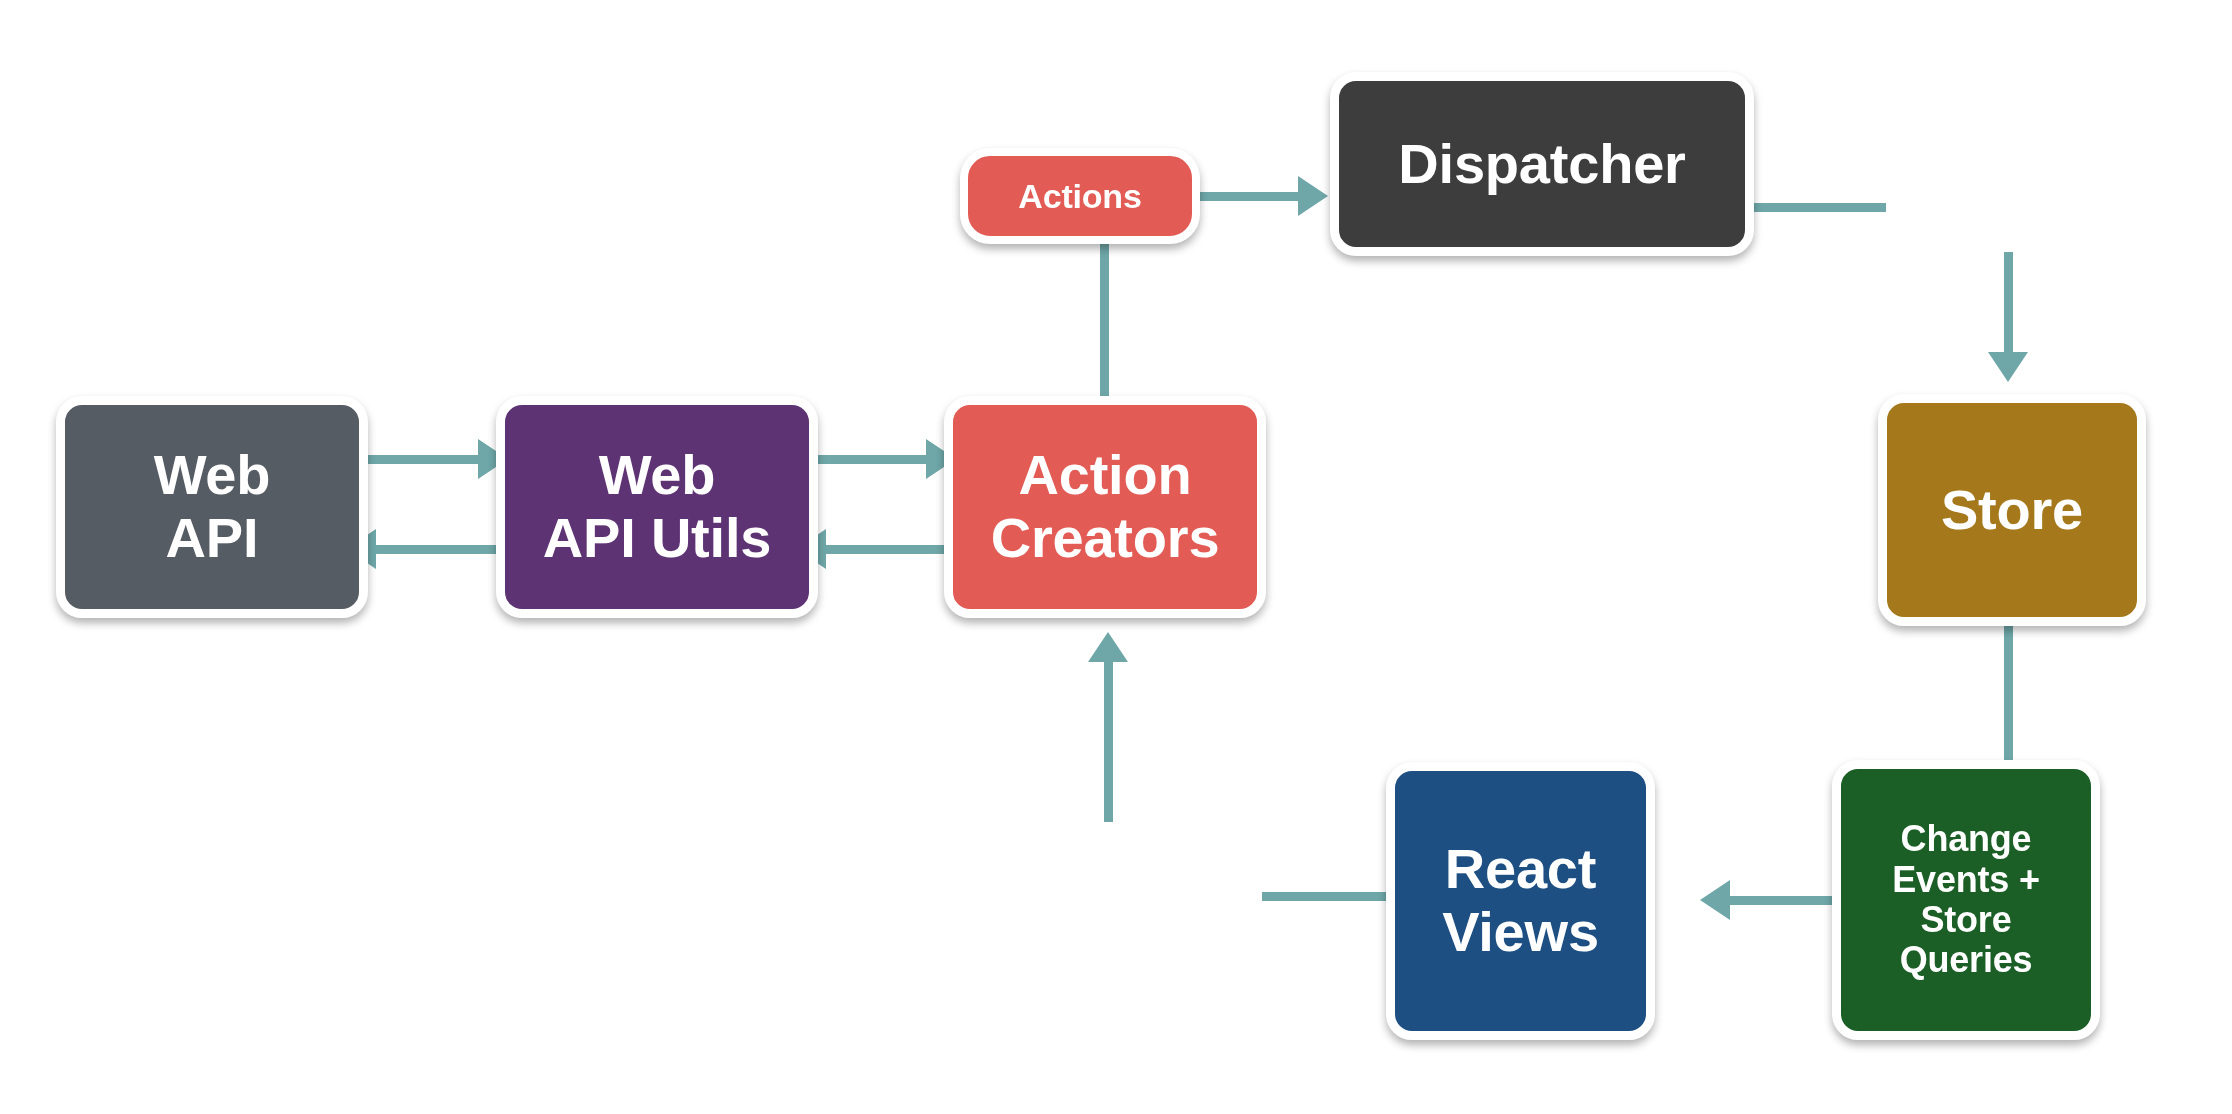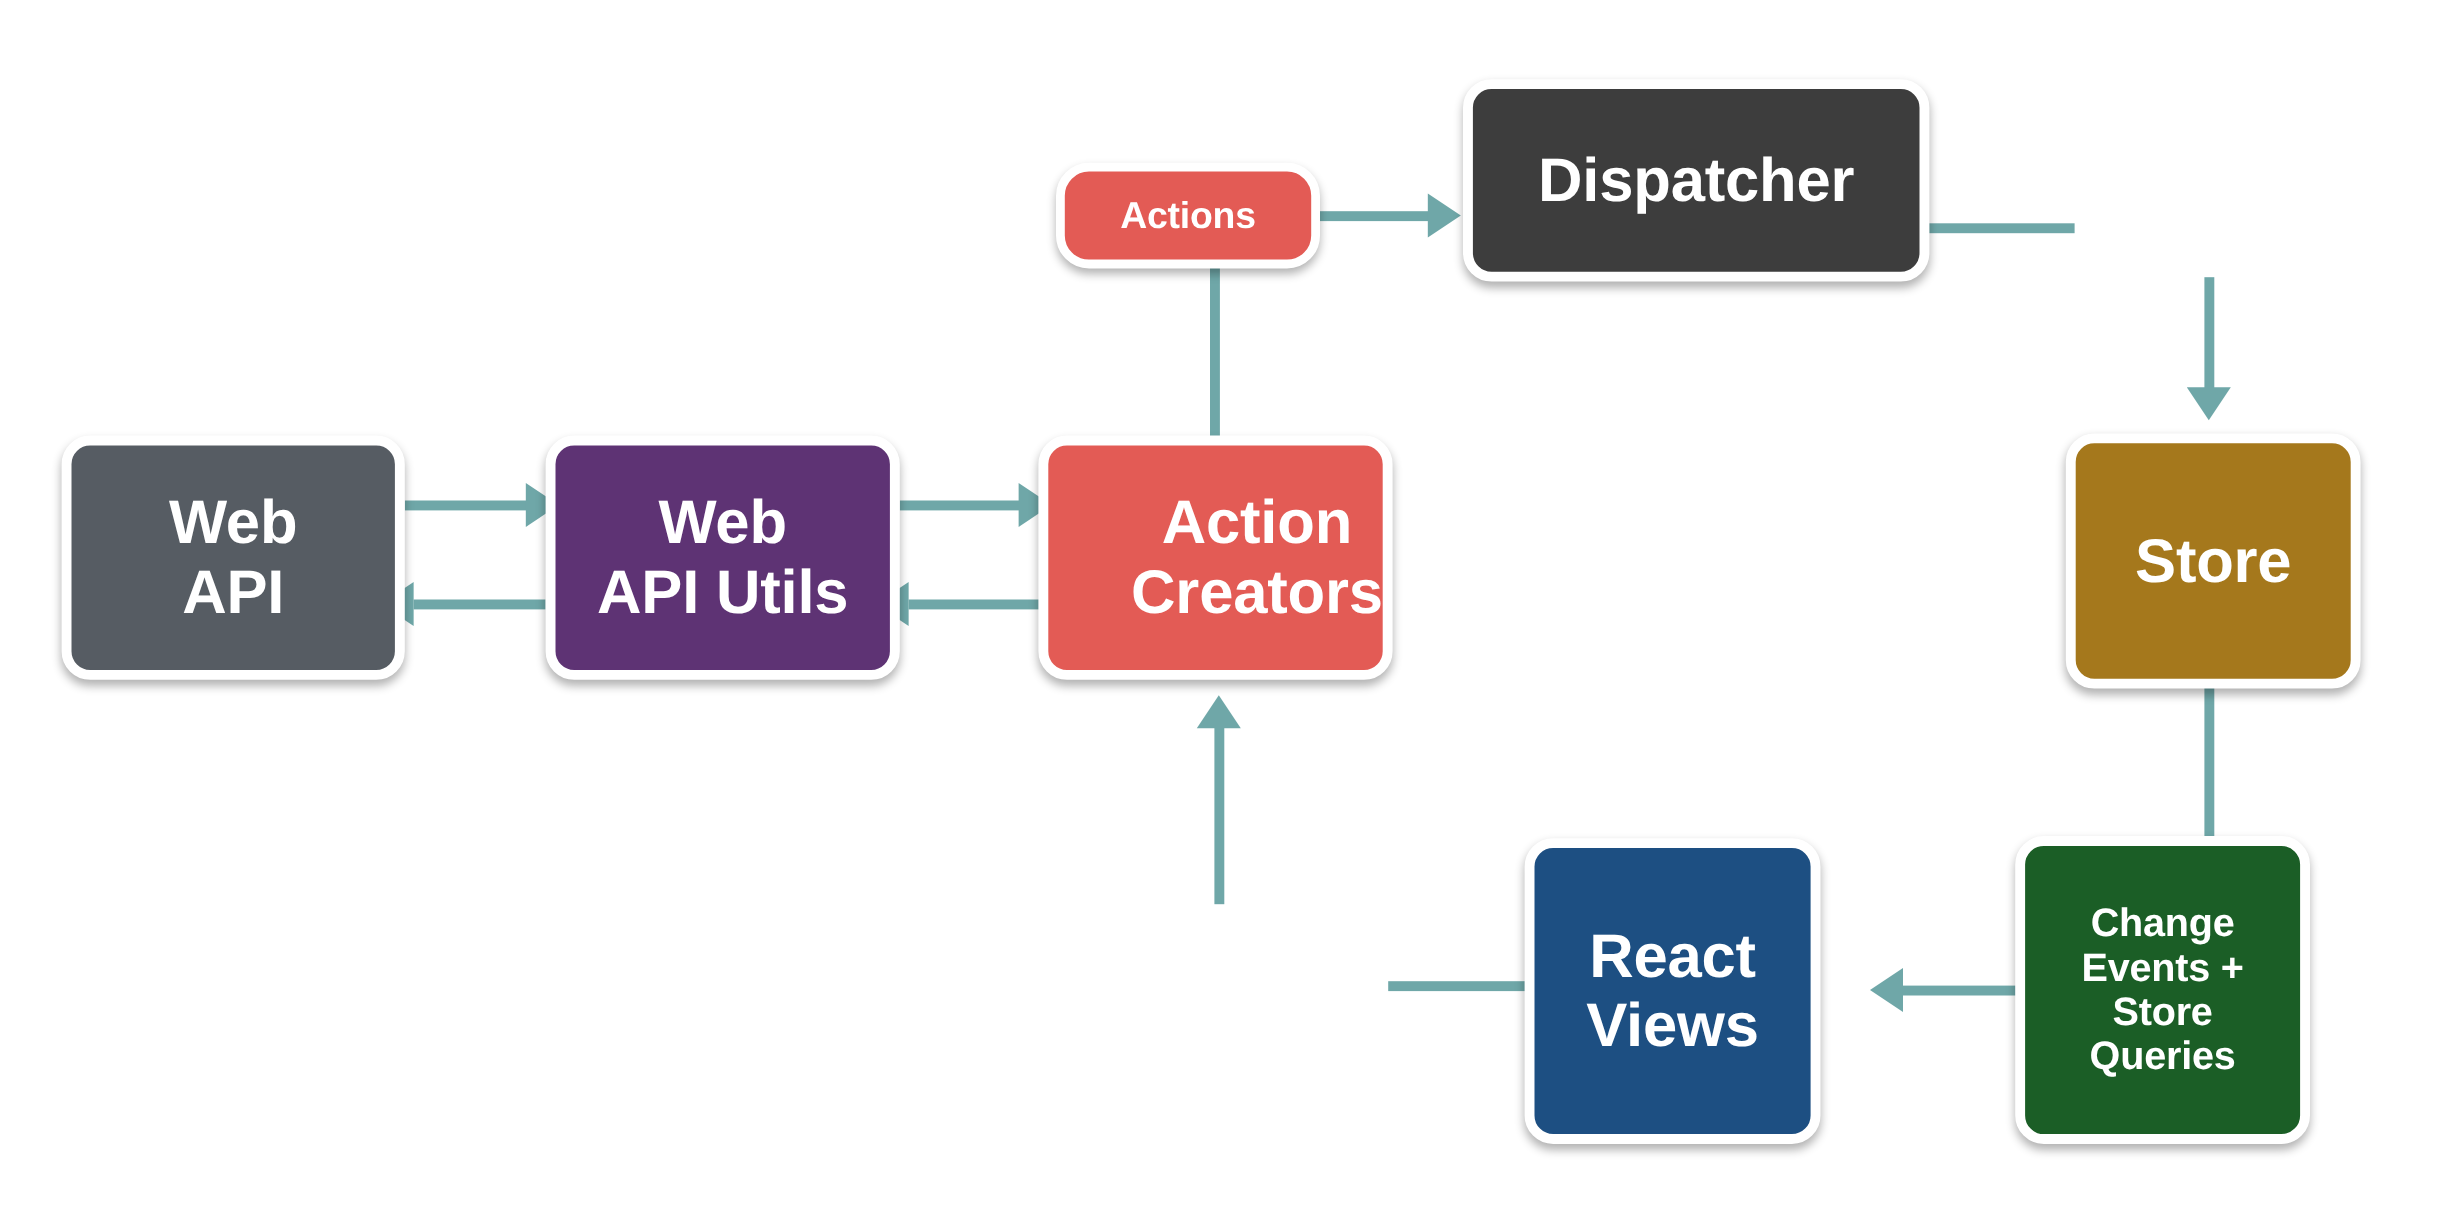--- a/index.html
+++ b/index.html
@@ -115,21 +115,21 @@
   <div class="node" style="left:56px; top:396px; width:312px; height:222px; background:#565C63; font-size:56px;">
     <span>Web
 API</span>
   </div>
 
   <div class="node" style="left:496px; top:396px; width:322px; height:222px; background:#5E3374; font-size:56px;">
     <span>Web
 API Utils</span>
   </div>
 
-  <div class="node" style="left:944px; top:396px; width:322px; height:222px; background:#E35B55; font-size:56px;justify-content:flex-end;">
+  <div class="node" style="left:944px; top:396px; width:322px; height:222px; background:#E35B55; font-size:56px;">
     <span>Action
 Creators</span>
   </div>
 
   <div class="node pill" style="left:960px; top:148px; width:240px; height:96px; background:#E35B55; font-size:34px;">
     <span>Actions</span>
   </div>
 
   <div class="node" style="left:1330px; top:72px; width:424px; height:184px; background:#3D3D3D; font-size:56px;">
     <span>Dispatcher</span>

